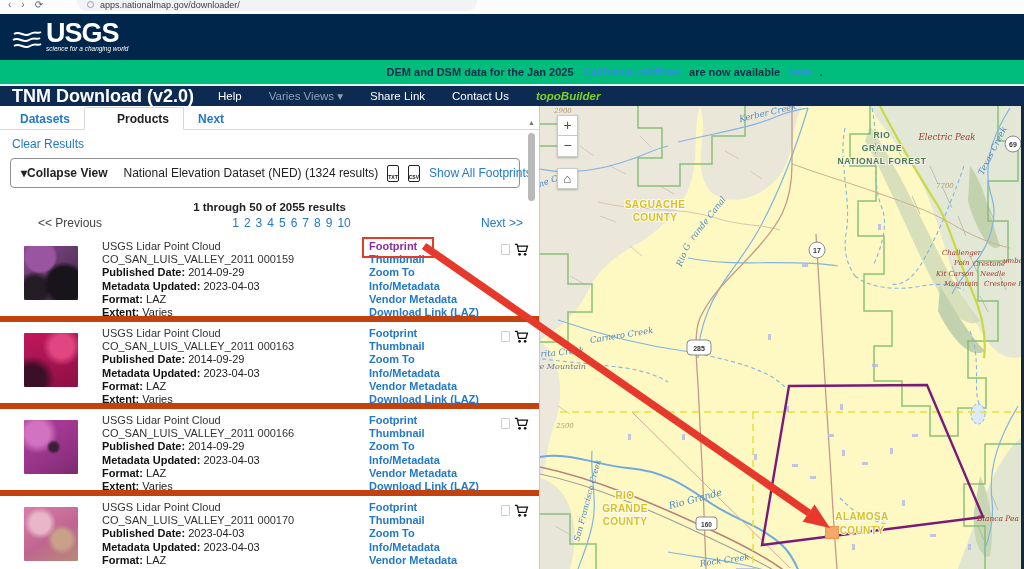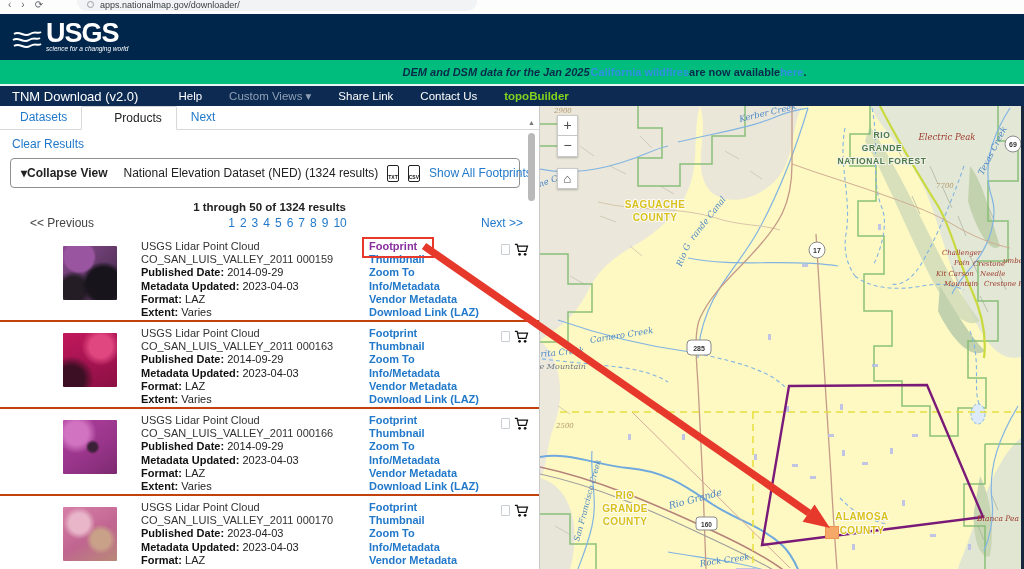--- a/index.html
+++ b/index.html
@@ -13,55 +13,55 @@
   .url-dot { width:7px; height:7px; border:1px solid #9aa0a6; border-radius:50%; display:inline-block; }
 
   
   .usgs-header { height:46px; background:#00264c; display:flex; align-items:center; padding-left:12px; }
   .usgs-logo { display:flex; align-items:flex-end; gap:4px; }
   .usgs-text { color:#fff; font-weight:bold; font-size:27px; letter-spacing:-1px; line-height:22px; }
   .usgs-tagline { color:#fff; font-style:italic; font-size:6.5px; margin-top:1px; }
 
   
   .banner { height:26px; background:#00bd7d; display:flex; align-items:center; justify-content:center; padding-left:185px; font-size:11px; font-weight:bold; color:#0a2a4a; border-bottom:2px solid #e8f5ee; }
-  .banner a { color:#2f8fe0; text-decoration:none; margin:0 0; font-weight:bold; }
-  .banner .p0 { margin-right:1px;font-style:italic; }
+  .banner a { color:#2f8fe0; text-decoration:none; margin:0 8px; font-weight:bold; }
+  .banner .p0 { margin-right:1px; }
 
   
   .navbar { height:20px; background:#0d2b52; display:flex; align-items:center; color:#fff; font-size:11.5px; }
-  .navbar .title { font-size:13px; margin-left:12px; margin-right:40px; }
+  .navbar .title { font-size:18px; margin-left:12px; margin-right:24px;font-weight:bold; }
   .navbar .nitem { margin-right:27px; cursor:pointer; white-space:nowrap; }
   .navbar .muted { color:#8fa0b5; }
-  .navbar .topob { color:#7fd31f; font-weight:bold; }
+  .navbar .topob { color:#7fd31f; font-weight:bold;font-style:italic; }
 
   .main { display:flex; height:463px; }
 
   
   .panel { position:relative; width:540px; height:463px; background:#fff; border-right:1px solid #c9c9c9; overflow:hidden; font-size:11px; color:#222; }
-  .tabs { display:flex; height:24px; border-bottom:1px solid #d8d8d8; padding-left:6px; font-size:12px; }
+  .tabs { display:flex; height:24px; border-bottom:1px solid #d8d8d8; align-items:flex-end; padding-left:6px; font-size:12px;font-weight:bold; }
   .tab { padding:4px 14px 3px; color:#2279ca; cursor:pointer; }
   .tab.active { color:#222; background:#fff; border:1px solid #d8d8d8; border-bottom:1px solid #fff; margin-bottom:-1px; border-radius:2px 2px 0 0;padding-left:32px; }
   .clear-results { display:inline-block; color:#2279ca; font-size:12px; margin:7px 0 0 12px; cursor:pointer; }
 
   .collapse-bar { margin:7px 19px 0 10px; height:30px; border:1px solid #8f8f8f; border-radius:4px; display:flex; align-items:center; padding:0 10px; gap:9px; font-size:12px; }
   .collapse-bar .cv { font-weight:bold; white-space:nowrap; }
   .collapse-bar .summary { white-space:nowrap;margin-left:7px; }
   .doc-icon { width:14px; height:17px; border:1.3px solid #222; border-radius:2px; position:relative; display:flex; align-items:flex-end; justify-content:center; font-size:5px; font-weight:bold; color:#111; background:#fff; padding-bottom:1px; }
   .blue-link { color:#2279ca; cursor:pointer; white-space:nowrap; }
   .collapse-bar .spacer { flex:1; }
 
   .count-line { text-align:center; font-weight:bold; font-size:11.5px; margin-top:13px; }
-  .page-row { display:flex; align-items:center; margin-top:3px; font-size:12px; }
+  .page-row { display:flex; align-items:center; margin-top:3px; font-size:12px;margin-left:8px; }
   .page-row .prev { color:#444; margin-left:30px; }
   .page-row .pages { flex:1; text-align:center; color:#2279ca; }
   .page-row .pages span { margin:0 2.5px; cursor:pointer; }
   .page-row .next { color:#2279ca; margin-right:16px; }
 
   .results { margin-top:5px; }
-  .item { display:flex; padding-top:4px; height:87px; border-bottom:2px solid #c2410c;padding-left:39px; }
+  .item { display:flex; padding-top:4px; height:87px; border-bottom:6px solid #c2410c; }
   .thumb { width:54px; height:54px; margin:7px 0 0 24px; flex:0 0 54px; border-radius:1px; }
   .t0 { background:radial-gradient(circle at 30% 20%, #9a55a0 0 25%, transparent 30%),radial-gradient(circle at 75% 70%, #17141c 0 30%, transparent 40%),radial-gradient(circle at 20% 80%, #241d26 0 20%, transparent 30%),linear-gradient(135deg,#8a4a8f,#5d3763 60%,#2a2030); }
   .t1 { background:radial-gradient(circle at 70% 25%, #e0467f 0 20%, transparent 35%),radial-gradient(circle at 15% 85%, #3d0f24 0 20%, transparent 35%),linear-gradient(160deg,#c2185b,#a31350 55%,#8c1043); }
   .t2 { background:radial-gradient(circle at 55% 50%, #3a2036 0 10%, transparent 18%),radial-gradient(circle at 25% 25%, #d173c0 0 20%, transparent 35%),linear-gradient(145deg,#b13fa0,#963488 60%,#7c2a70); }
   .t3 { background:radial-gradient(circle at 30% 30%, #e8b6c8 0 18%, transparent 30%),radial-gradient(circle at 70% 60%, #c9a188 0 18%, transparent 30%),linear-gradient(150deg,#d77fa8,#c06590 55%,#b88a77); }
   .info { flex:1; margin-left:24px; line-height:13.2px; padding-top:1px; }
   .info .title { color:#333; }
   .info b { color:#111; }
   .links { width:118px; line-height:13.2px; padding-top:1px; }
   .links div { color:#2279ca; cursor:pointer;font-weight:bold; }
@@ -129,21 +129,21 @@
     <span class="p0">DEM and DSM data for the Jan 2025</span>
     <a>California wildfires</a>
     <span>are now available</span>
     <a>here</a>
     <span>.</span>
   </div>
 
   <div class="navbar">
     <span class="title">TNM Download (v2.0)</span>
     <span class="nitem">Help</span>
-    <span class="nitem muted">Custom Views ▾</span>
+    <span class="nitem muted">Varies Views ▾</span>
     <span class="nitem">Share Link</span>
     <span class="nitem">Contact Us</span>
     <span class="nitem topob">topoBuilder</span>
   </div>
 
   <div class="main">
 
     <div class="panel">
       <div class="tabs">
         <span class="tab">Datasets</span>
@@ -161,21 +161,21 @@
         <span class="blue-link">Show All Thumbnails</span>
         <span class="spacer"></span>
         <svg width="17" height="15" viewBox="0 0 17 15">
           <path d="M1,1 h2.5 l1.8,8 h8.2 l1.8,-6 h-11" stroke="#111" stroke-width="1.4" fill="none"></path>
           <circle cx="6.3" cy="12.4" r="1.5" fill="#111"></circle>
             <circle cx="12.6" cy="12.4" r="1.5" fill="#111"></circle>
           <path d="M11,2.8 h4 M13,0.8 v4" stroke="#111" stroke-width="1.1"></path>
         </svg>
       </div>
 
-      <div class="count-line">1 through 50 of 1324 results</div>
+      <div class="count-line">1 through 50 of 2055 results</div>
       <div class="page-row">
         <span class="prev">&lt;&lt; Previous</span>
         <span class="pages">
           <span>1</span><span>2</span><span>3</span><span>4</span><span>5</span><span>6</span><span>7</span><span>8</span><span>9</span><span>10</span>
         </span>
         <span class="next">Next &gt;&gt;</span>
       </div>
 
       <div class="results">
 

